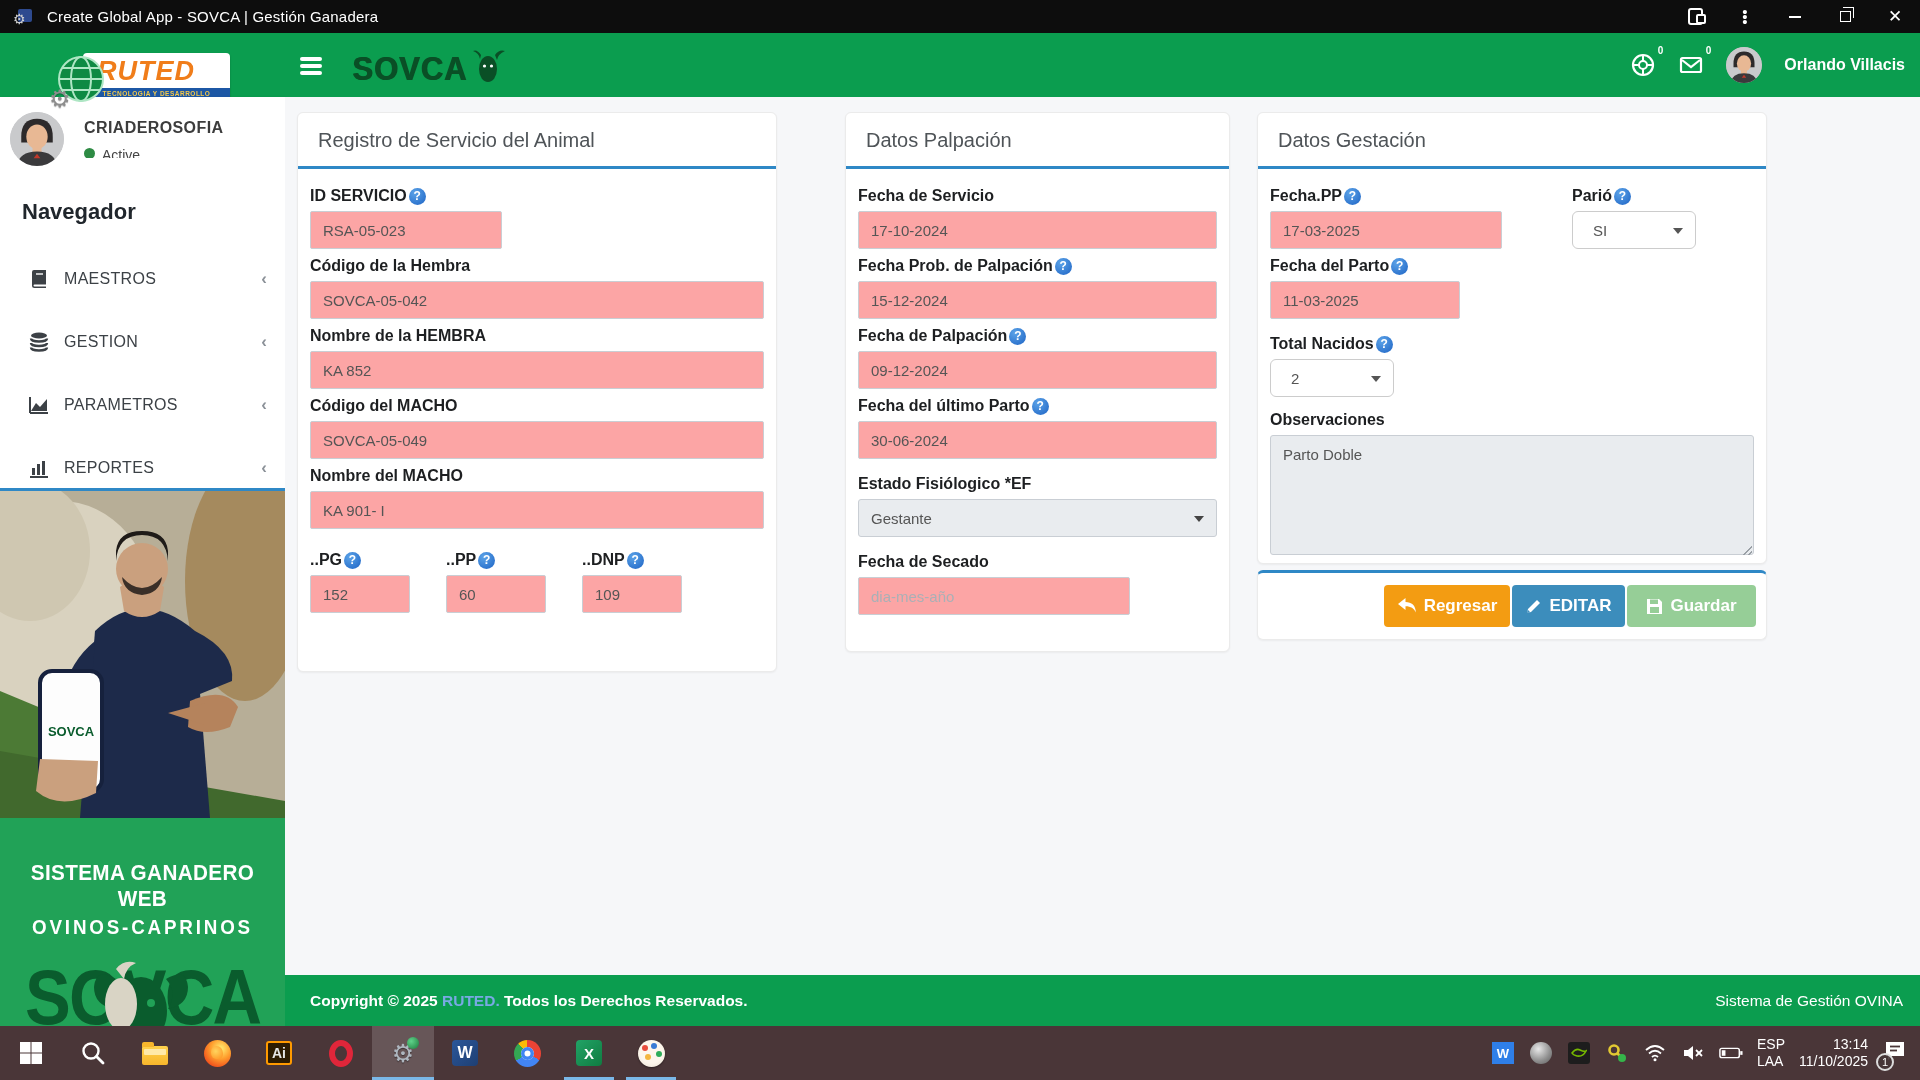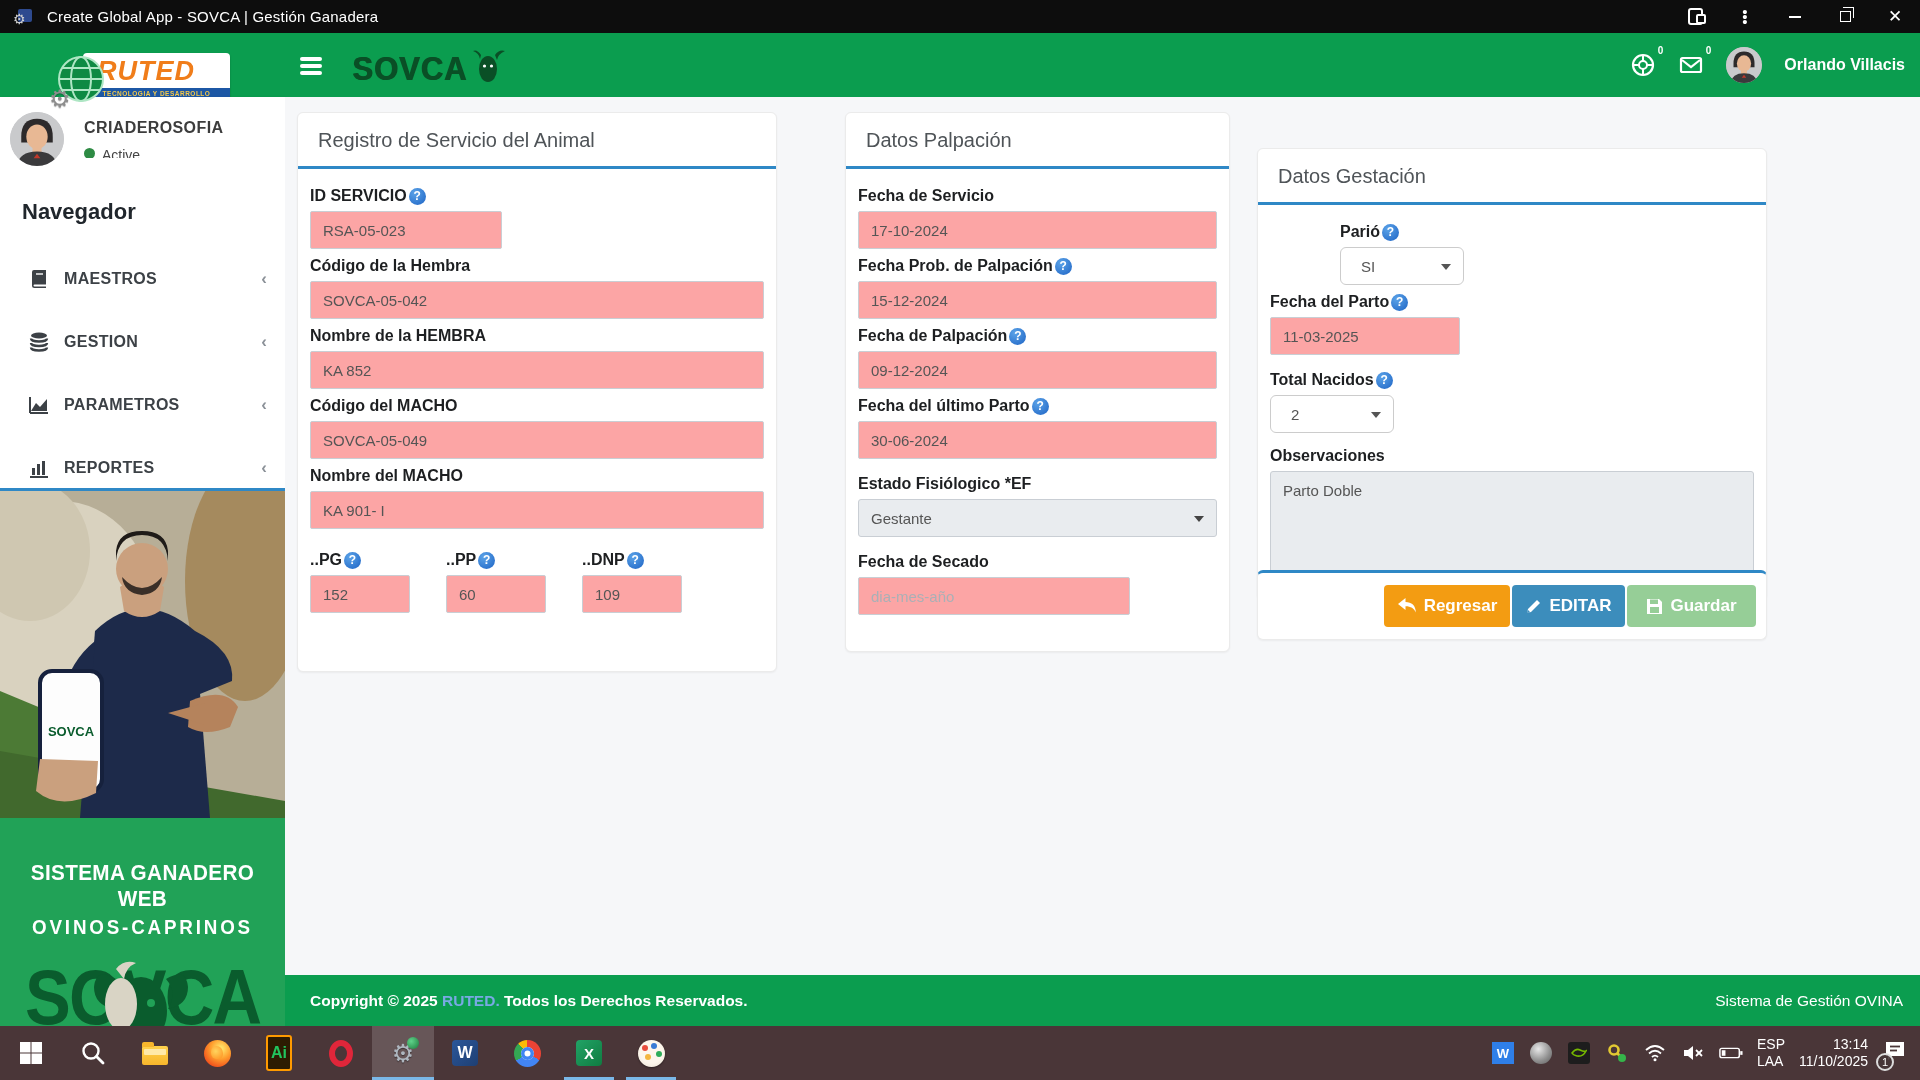--- a/index.html
+++ b/index.html
@@ -47,40 +47,40 @@
   .user-panel { display:flex; padding:15px 10px 0 10px; height:88px; overflow:hidden; }
   .s-avatar { width:54px; height:54px; border-radius:50%; overflow:hidden; background:#c9cacc; flex:0 0 54px; }
   .upan-right { margin-left:20px; padding-top:7px; }
   .uname { font-size:16px; font-weight:700; color:#3c3c3c; letter-spacing:.4px; }
   .ustatus { margin-top:10px; height:11px; overflow:hidden; font-size:14px; color:#444; display:flex; align-items:flex-start; gap:7px; }
   .ustatus .dot { width:11px; height:11px; border-radius:50%; background:#2e8b44; margin-top:1px; flex:0 0 11px; }
   .navlabel { font-size:22px; font-weight:700; color:#20262c; padding:14px 0 0 22px; }
   .menu { margin-top:22px; }
   .mitem { display:flex; align-items:center; height:63px; padding:0 18px 0 28px; cursor:pointer; }
   .mitem .micon { width:22px; height:22px; margin-right:14px; flex:0 0 22px; }
-  .mitem .mlabel { font-size:16px; font-weight:700; color:#3c4146; letter-spacing:.3px; }
+  .mitem .mlabel { font-size:16px; font-weight:400; color:#3c4146; letter-spacing:.3px; }
   .mitem .chev { margin-left:auto; color:#8b9198; font-size:17px; }
   .mitem .chev:before { content:"\2039"; font-weight:700; }
 
   .banner { position:absolute; left:0; top:391px; width:285px; height:591px; border-top:3px solid #2f88c6; overflow:hidden; }
   .banner-photo { position:relative; width:285px; height:327px; }
   .banner-band { position:relative; width:285px; height:261px; background:#21a257; text-align:center; }
   .band1 { font-size:22px; font-weight:800; color:#fff; letter-spacing:.4px; transform:scaleX(.94); padding-top:42px; }
   .band2 { font-size:20px; font-weight:800; color:#fff; letter-spacing:3px; transform:scaleX(.94); margin-top:4px; }
   .biglogo { position:relative; margin-top:8px; height:110px; }
   .biglogo .bigtxt { font-size:78px; font-weight:800; color:#0a5c2d; letter-spacing:-2px; transform:scaleX(.88); display:inline-block; line-height:100px; }
   .biglogo svg { position:absolute; left:86px; top:12px; }
   .goat-right { position:absolute; right:2px; top:-26px; }
 
   
   .main { position:absolute; left:285px; top:97px; width:1635px; height:878px; background:#f6f7f9; }
   .card { position:absolute; background:#fff; border:1px solid #ebebeb; border-radius:6px; box-shadow:0 1px 2px rgba(0,0,0,.05); }
   .card1 { left:12px;  top:15px; width:480px; height:560px; }
   .card2 { left:560px; top:15px; width:385px; height:540px; }
-  .card3 { left:972px; top:15px; width:510px; height:452px;margin-top:36px; }
+  .card3 { left:972px; top:15px; width:510px; height:452px; }
   .card-actions { left:972px; top:473px; width:510px; height:70px; border-top:3px solid #2f88c6; display:flex; align-items:center; justify-content:flex-end; padding-right:10px; }
   .ctitle { font-size:20px; color:#4f5458; padding:16px 12px 14px 20px; }
   .cline { height:3px; background:#2f88c6; }
   .cbody { padding:10px 12px 0 12px; }
   .flabel { display:flex; align-items:center; font-size:16px; font-weight:700; color:#1d1f21; margin:8px 0 6px 0; }
   .help { width:17px; height:17px; border-radius:50%; background:radial-gradient(circle at 35% 30%, #5ba3e8, #1d63c4); color:#fff; font-size:12px; font-weight:700; text-align:center; line-height:17px; margin-left:2px; cursor:pointer; }
   .help:before { content:"?"; }
   .finput { display:block; height:38px; border:1px solid #c9ced4; background:#fca5a5; color:#555; font-size:15px; font-family:"Liberation Sans",sans-serif; padding:4px 12px; width:100%; border-radius:2px; }
   .finput::placeholder { color:#aab0b6; }
   .w-id { width:192px; }
@@ -114,21 +114,21 @@
   .taskbar { position:absolute; left:0; top:1026px; width:1920px; height:54px; background:#4a3638; display:flex; align-items:center; }
   .tb-item { width:62px; height:54px; display:flex; align-items:center; justify-content:center; position:relative; cursor:pointer; }
   .tb-item.active { background:rgba(255,255,255,.16); }
   .tb-item .runbar { position:absolute; left:6px; right:6px; bottom:0; height:3px; background:#7ab8e8; }
   .tb-item.active .runbar { left:0; right:0; }
   .folder { width:26px; height:19px; background:linear-gradient(#ffd24d,#f7b62c); border-radius:2px; position:relative; margin-top:4px; }
   .folder:before { content:""; position:absolute; left:0; top:-4px; width:12px; height:5px; background:#f7b62c; border-radius:2px 2px 0 0; }
   .folder:after { content:""; position:absolute; left:2px; top:3px; right:2px; height:6px; background:#ffe9a8; border-radius:1px; }
   .firefox { width:27px; height:27px; border-radius:50%; background:radial-gradient(circle at 62% 32%, #ffe066 8%, #ff9f2e 40%, #f2561d 75%, #b5286c 100%); position:relative; }
   .firefox:after { content:""; position:absolute; left:7px; top:6px; width:12px; height:13px; border-radius:50% 60% 40% 50%; background:radial-gradient(circle at 40% 40%, #ffd45e, #ff8f1f); }
-  .ai-ic { width:26px; height:36px; background:#2d1c02; border:2px solid #ff9a00; border-radius:3px; color:#22c55e; font-weight:700; font-size:16px; display:flex; align-items:center; justify-content:center; }
+  .ai-ic { width:26px; height:24px; background:#2d1c02; border:2px solid #ff9a00; border-radius:3px; color:#e5e5e5; font-weight:700; font-size:14px; display:flex; align-items:center; justify-content:center; }
   .opera { width:24px; height:27px; border:6px solid #e0263a; border-radius:50%; }
   .gear-app { position:relative; width:30px; height:30px; }
   .gear-app .g { font-size:25px; color:#aeb6bf; line-height:30px; text-align:center; text-shadow:0 1px 1px rgba(0,0,0,.4); }
   .gear-app .dotg { position:absolute; right:-1px; top:-1px; width:12px; height:12px; border-radius:50%; background:radial-gradient(circle at 35% 35%, #5fd38a, #1d7a3c); }
   .word { width:26px; height:26px; background:linear-gradient(135deg,#2b579a,#1e3f73); border-radius:4px; color:#fff; font-weight:700; font-size:16px; display:flex; align-items:center; justify-content:center; position:relative; }
   .word:after { content:""; position:absolute; right:-3px; top:3px; width:7px; height:20px; background:#4a7fd4; border-radius:0 2px 2px 0; z-index:-1; }
   .chrome { width:27px; height:27px; border-radius:50%; background:conic-gradient(#ea4335 0 33%, #4285f4 33% 66%, #34a853 66% 88%, #fbbc05 88% 100%); position:relative; }
   .chrome:after { content:""; position:absolute; left:7px; top:7px; width:13px; height:13px; border-radius:50%; background:#fff; box-shadow:inset 0 0 0 3.5px #4285f4; }
   .excel { width:26px; height:26px; background:linear-gradient(135deg,#21a366,#107c41); border-radius:4px; color:#fff; font-weight:700; font-size:15px; display:flex; align-items:center; justify-content:center; }
   .paint { width:27px; height:27px; border-radius:50%; background:radial-gradient(circle at 50% 45%, #fdf6ec 55%, #e8ded0 100%); position:relative; box-shadow:0 1px 2px rgba(0,0,0,.4); }
@@ -457,20 +457,27 @@
         </div>
       <input class="finput w-secado" placeholder="dia-mes-año" style="">
     </div>
   </div>
 
   <div class="card card3">
     <div class="ctitle">Datos Gestación</div>
     <div class="cline"></div>
     <div class="cbody">
       <div class="gest-row">
+        <div>
+          <div class="flabel">
+              <span>Fecha.PP</span>
+              <span class="help"></span>
+            </div>
+          <input class="finput w-fpp" readonly="" value="17-03-2025" style="">
+        </div>
         <div class="gest-col2">
           <div class="flabel">
               <span>Parió</span>
               <span class="help"></span>
             </div>
           <div class="fselect lite">
             <span>SI</span>
             <span class="caret"></span>
           </div>
         </div>

